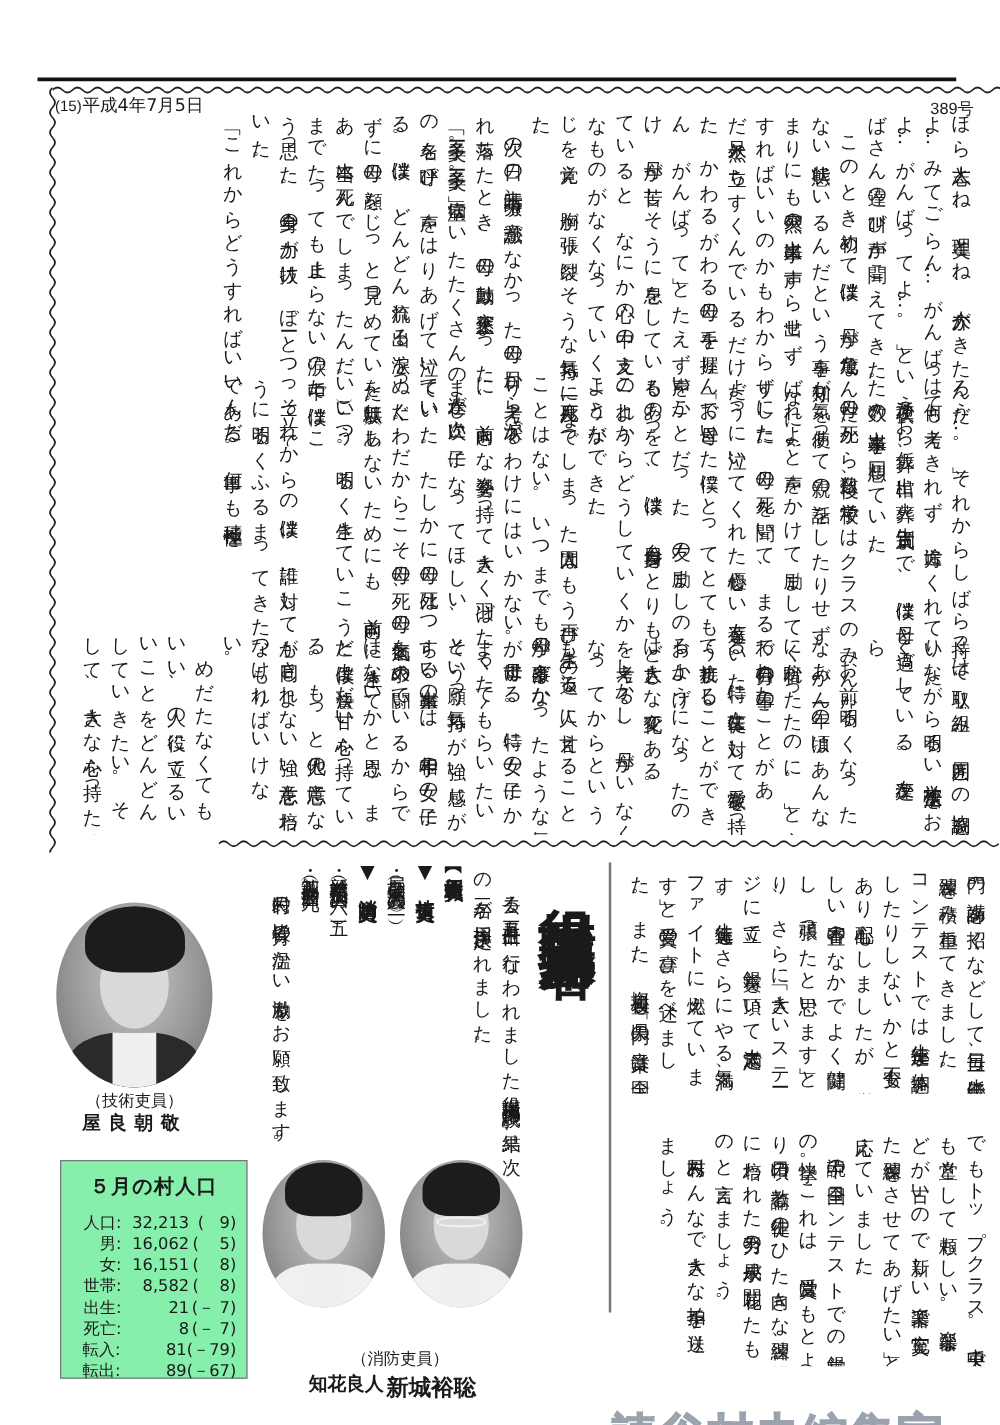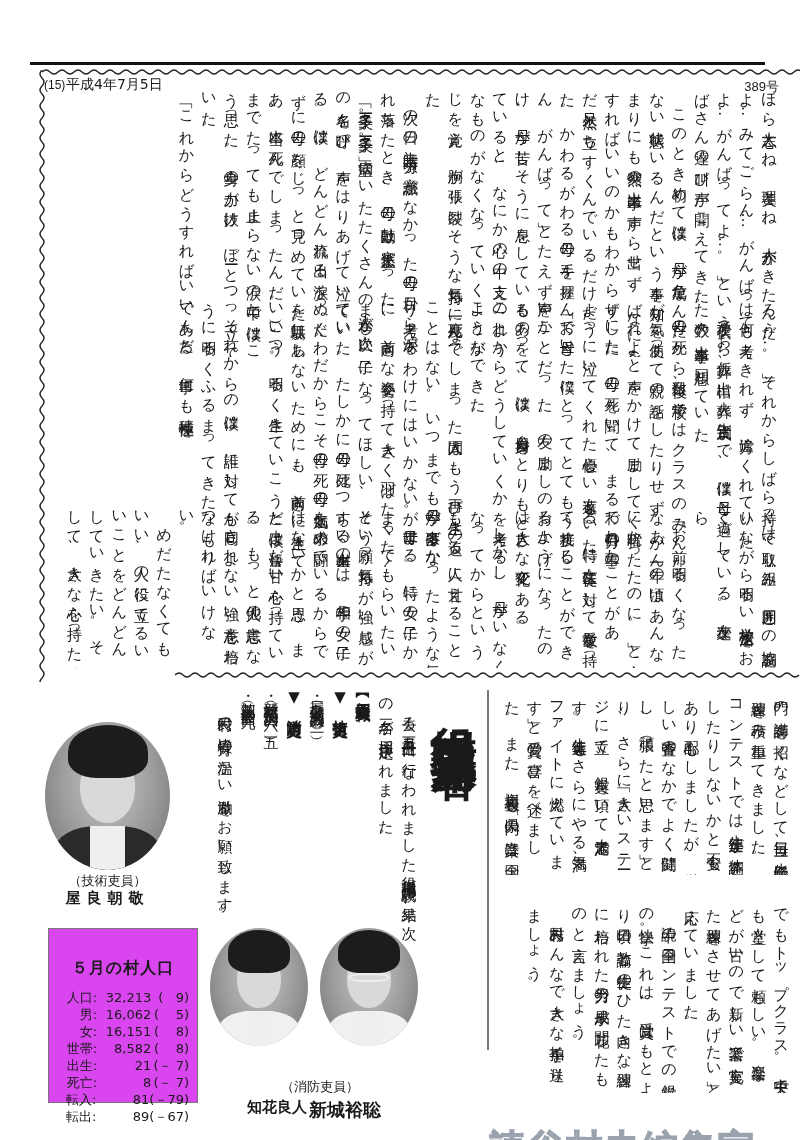--- a/index.html
+++ b/index.html
@@ -51,21 +51,21 @@
   }
   .photo .hair { position: absolute; left: 18%; top: 2%; width: 64%; height: 36%; background: #1c1c1c; border-radius: 50% 50% 35% 35%; }
   .photo .face { position: absolute; left: 28%; top: 22%; width: 44%; height: 46%; background: #d9d9d9; border-radius: 45% 45% 50% 50%; }
   .photo .body { position: absolute; left: 8%; top: 70%; width: 84%; height: 40%; background: #2a2a2a; border-radius: 40% 40% 0 0; }
   .photo .shirt { position: absolute; left: 36%; top: 70%; width: 28%; height: 35%; background: #efefef; }
   .photo.white .body { background: #f0f0f0; }
   .photo .glasses { position: absolute; left: 30%; top: 38%; width: 40%; height: 8%; border: 2px solid #eee; border-radius: 40%; }
 
   .caption { position: absolute; font-family: "DejaVu Sans", sans-serif; text-align: center; }
 
-  .pop-box { position: absolute; left: 48px; top: 928px; width: 150px; height: 175px; border: 1.5px solid #777; background: #d946ef; padding: 23px 8px; font-family: "DejaVu Sans", sans-serif; }
+  .pop-box { position: absolute; left: 48px; top: 928px; width: 150px; height: 175px; border: 1.5px solid #777; background: #86efac; padding: 4px 8px; font-family: "DejaVu Sans", sans-serif; }
   .pop-box .pop-title { text-align: center; font-size: 16px; font-weight: bold; margin: 6px 0 10px; letter-spacing: 1px; }
   .pop-row { display: flex; font-size: 13px; line-height: 17px; white-space: pre; }
   .pop-row .lbl { width: 38px; text-align: right; }
   .pop-row .colon { width: 10px; }
   .pop-row .val { width: 52px; text-align: right; }
   .pop-row .chg { width: 40px; text-align: right; }
 
   .watermark { position: absolute; left: 490px; top: 1088px; font-family: "DejaVu Sans", sans-serif; font-weight: bold; font-size: 36px; color: #dfe5ea; -webkit-text-stroke: 1.5px #9aa3ad; letter-spacing: 2px; margin-top: 36px; }
 </style>
 </head>

